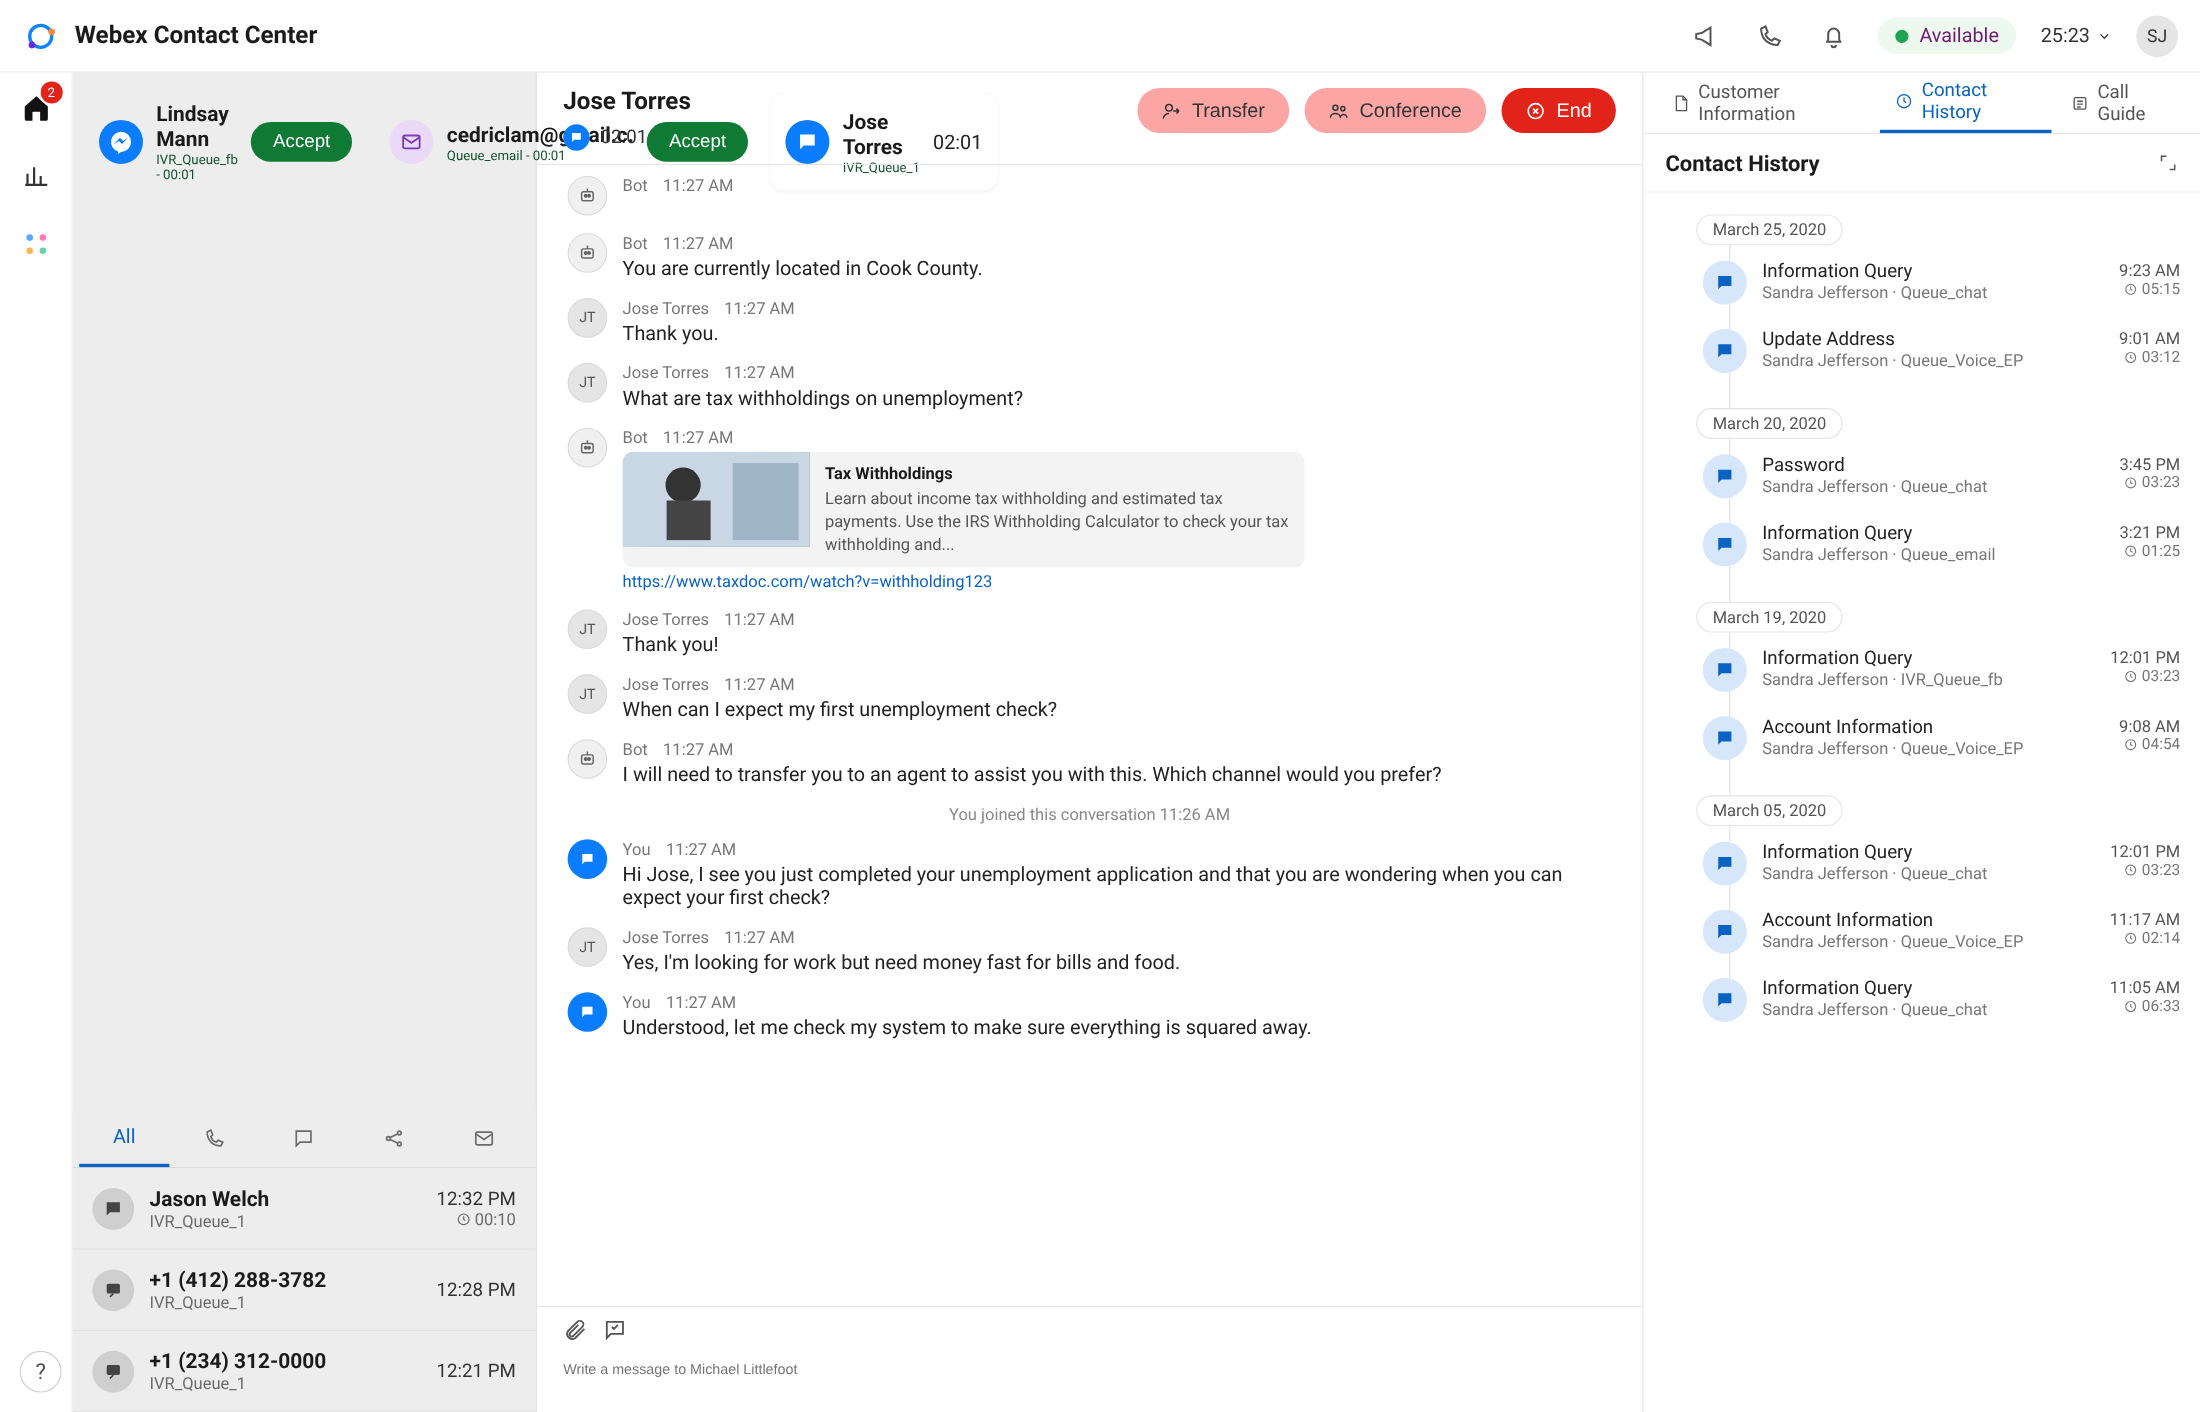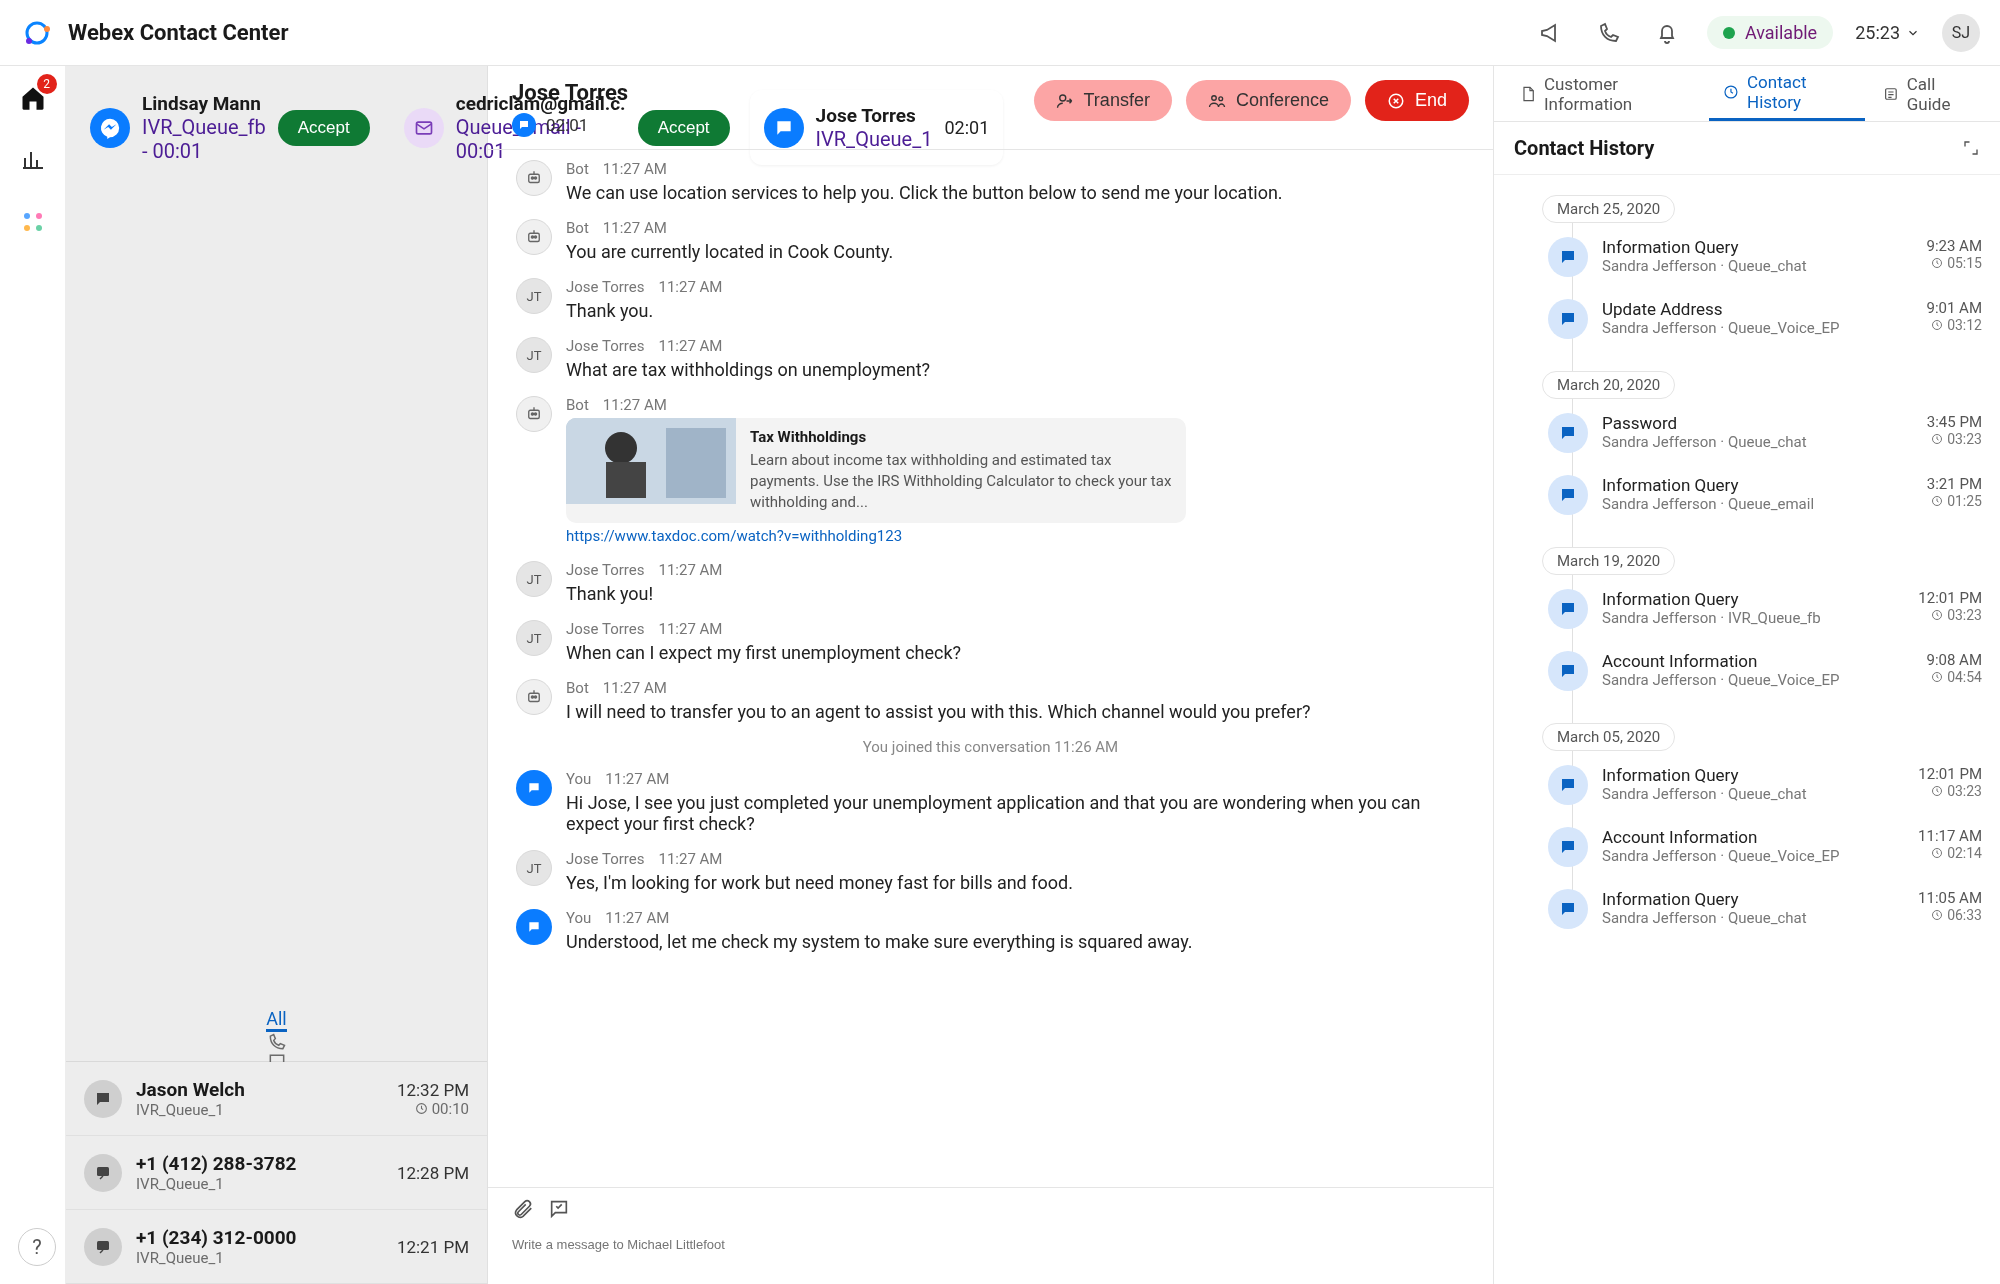--- a/index.html
+++ b/index.html
@@ -26,26 +26,26 @@
   .left-panel { width: 422px; background:#ededed; display:flex; flex-direction:column; border-right:1px solid #e0e0e0; }
   .incoming-list { padding: 12px 10px 0 10px; display:flex; flex-direction:row; gap:6px;align-items:center; }
   .incoming-card { background:transparent; border-radius:12px; padding:14px 14px; display:flex; align-items:center; gap:12px; }
   .incoming-card.active { background:#fff; box-shadow: 0 1px 3px rgba(0,0,0,.06); }
   .chan-icon { width:40px; height:40px; border-radius:50%; display:flex; align-items:center; justify-content:center; color:#fff; flex-shrink:0;}
   .chan-fb { background:#0a7cff; }
   .chan-email { background:#eadaf7; color:#7a3db8; }
   .chan-chat { background:#0a7cff; }
   .card-text { flex:1; min-width:0; }
   .card-name { font-weight:700; font-size:19px; }
-  .card-sub { font-size:20px; color:#4c1d95; }
+  .card-sub { font-size:12px; color:#14532d; }
   .accept-btn { background:#0f7a34; color:#fff; border:none; padding:8px 20px; border-radius:20px; font-size:17px; cursor:pointer;}
   .card-timer { font-size:18px; color:#222; }
   .left-spacer { flex:1; }
   
-  .contact-tabs { display:flex; border-bottom:1px solid #d9d9d9; background:#ededed; height:54px; align-items:center; justify-content:space-around; padding:0 6px;flex-direction:column; }
+  .contact-tabs { display:flex; border-bottom:1px solid #d9d9d9; background:#ededed; height:54px; align-items:center; justify-content:space-around; padding:0 6px; }
   .ctab { flex:1; text-align:center; font-size:18px; color:#6b6b6b; height:100%; display:flex; align-items:center; justify-content:center; cursor:pointer; }
   .ctab.active { color:#0a63c2; border-bottom:3px solid #0a63c2; }
   .contact-list { background:#ededed; }
   .contact-row { display:flex; align-items:center; gap:14px; padding:16px 18px; border-bottom:1px solid #e0e0e0; }
   .crow-icon { width:38px; height:38px; border-radius:50%; background:#cfcfcf; display:flex; align-items:center; justify-content:center; color:#333; }
   .crow-text { flex:1; min-width:0; }
   .crow-name { font-weight:700; font-size:19px; }
   .crow-sub { font-size:15px; color:#6b6b6b; }
   .crow-right { text-align:right; font-size:17px; color:#333; }
   .crow-dur { font-size:15px; color:#6b6b6b; display:flex; align-items:center; justify-content:flex-end; gap:4px; }
@@ -341,21 +341,20 @@
                 <circle cx="10" cy="12" r="1.5" fill="#666"></circle>
                 <circle cx="14" cy="12" r="1.5" fill="#666"></circle>
                 <path d="M12 3v4"></path>
               </svg>
             </div>
             <div class="msg-content">
               <div class="msg-head">
                 <span>Bot</span>
                 <span>11:27 AM</span>
               </div>
-              <div class="msg-text">We can use location services to help you.  Click the button below to send me your location.</div>
             </div>
           </div>
           <div class="msg">
             <div class="msg-avatar bot">
               <svg width="18" height="18" viewBox="0 0 24 24" fill="none" stroke="#666" stroke-width="1.8">
                 <rect x="5" y="7" width="14" height="11" rx="2"></rect>
                 <circle cx="10" cy="12" r="1.5" fill="#666"></circle>
                 <circle cx="14" cy="12" r="1.5" fill="#666"></circle>
                 <path d="M12 3v4"></path>
               </svg>

